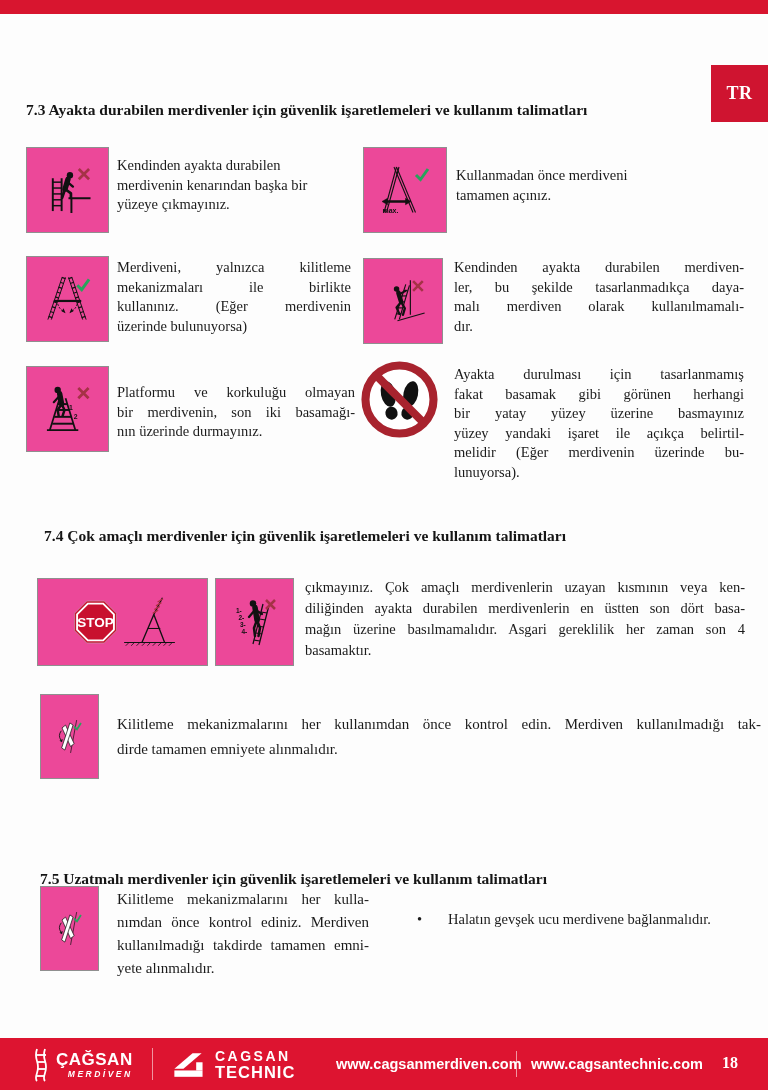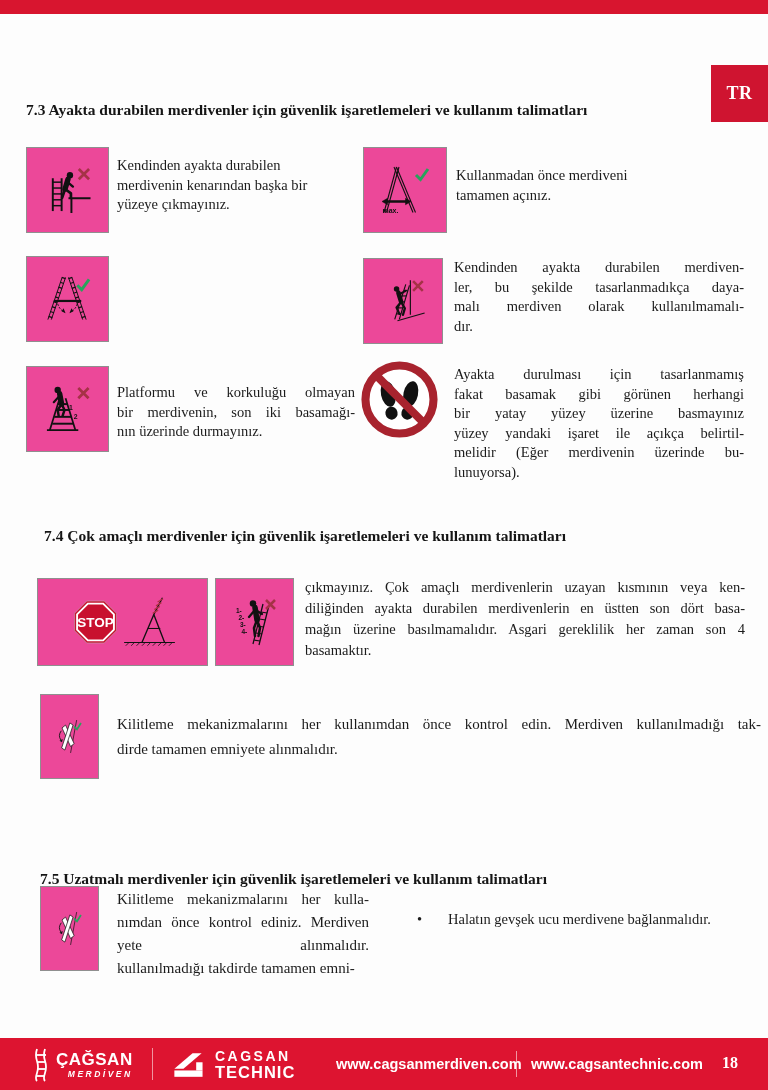--- a/index.html
+++ b/index.html
@@ -110,20 +110,26 @@
         <path d="M55.5 6 L84.5 92" stroke-width="8" stroke-dasharray="2.5 8"></path>
         <line x1="22" y1="54" x2="78" y2="54" stroke-width="4.5"></line>
         <path d="M30 60 Q34 72 44 77" stroke-width="2" stroke-dasharray="4 3"></path>
         <path d="M70 60 Q66 72 56 77" stroke-width="2" stroke-dasharray="4 3"></path>
       </g>
       <polygon points="46,79 38,75 42,69" fill="#111"></polygon>
       <polygon points="54,79 62,75 58,69" fill="#111"></polygon>
       <path d="M70 22 L79 31 L94 10" stroke="#28a35c" stroke-width="6" fill="none"></path>
     </svg>
   </div>
+  <div class="txt just" style="left:117px;top:258px;width:234px;">
+      <div>Merdiveni, yalnızca kilitleme</div>
+      <div>mekanizmaları ile birlikte</div>
+      <div>kullanınız. (Eğer merdivenin</div>
+      <div>üzerinde bulunuyorsa)</div>
+    </div>
 
   <div class="picto" style="left:363px;top:258px;width:80px;height:86px;">
     <svg viewBox="0 0 100 100">
       <g stroke="#111" fill="none">
         <line x1="66" y1="5" x2="66" y2="80" stroke-width="2.5"></line>
         <path d="M38 93 L97 76" stroke-width="2.5"></path>
         <path d="M32 90 L56 14" stroke-width="2.5"></path>
         <path d="M42 90 L64 16" stroke-width="2.5"></path>
         <g stroke-width="2.5">
           <line x1="36" y1="78" x2="46" y2="78"></line>
@@ -285,22 +291,22 @@
         <polygon points="36,12 45,18 22,88 13,82" stroke-width="2"></polygon>
       </g>
       <path d="M12 34 Q2 47 11 60" stroke="#111" stroke-width="2.5" fill="none"></path>
       <polygon points="7,62 16,57 14,66" fill="#111"></polygon>
       <path d="M48 22 L56 30 L67 12" stroke="#28a35c" stroke-width="5" fill="none"></path>
     </svg>
   </div>
   <div class="txt just lh23" style="left:117px;top:888px;width:252px;">
       <div>Kilitleme mekanizmalarını her kulla-</div>
       <div>nımdan önce kontrol ediniz. Merdiven</div>
+      <div>kullanılmadığı takdirde tamamen emni-</div>
       <div>yete alınmalıdır.</div>
-      <div>kullanılmadığı takdirde tamamen emni-</div>
     </div>
 
   <div class="bullet-dot" style="left:417px;top:911px;">•</div>
   <div class="bullet-txt" style="left:448px;top:911px;">Halatın gevşek ucu merdivene bağlanmalıdır.</div>
 
   <div class="footer">
 
     <div class="f-item" style="left:32px;top:9px;text-align:right;">
       <svg width="18" height="36" viewBox="0 0 18 36">
         <g stroke="#fff" fill="none" stroke-width="1.8">

